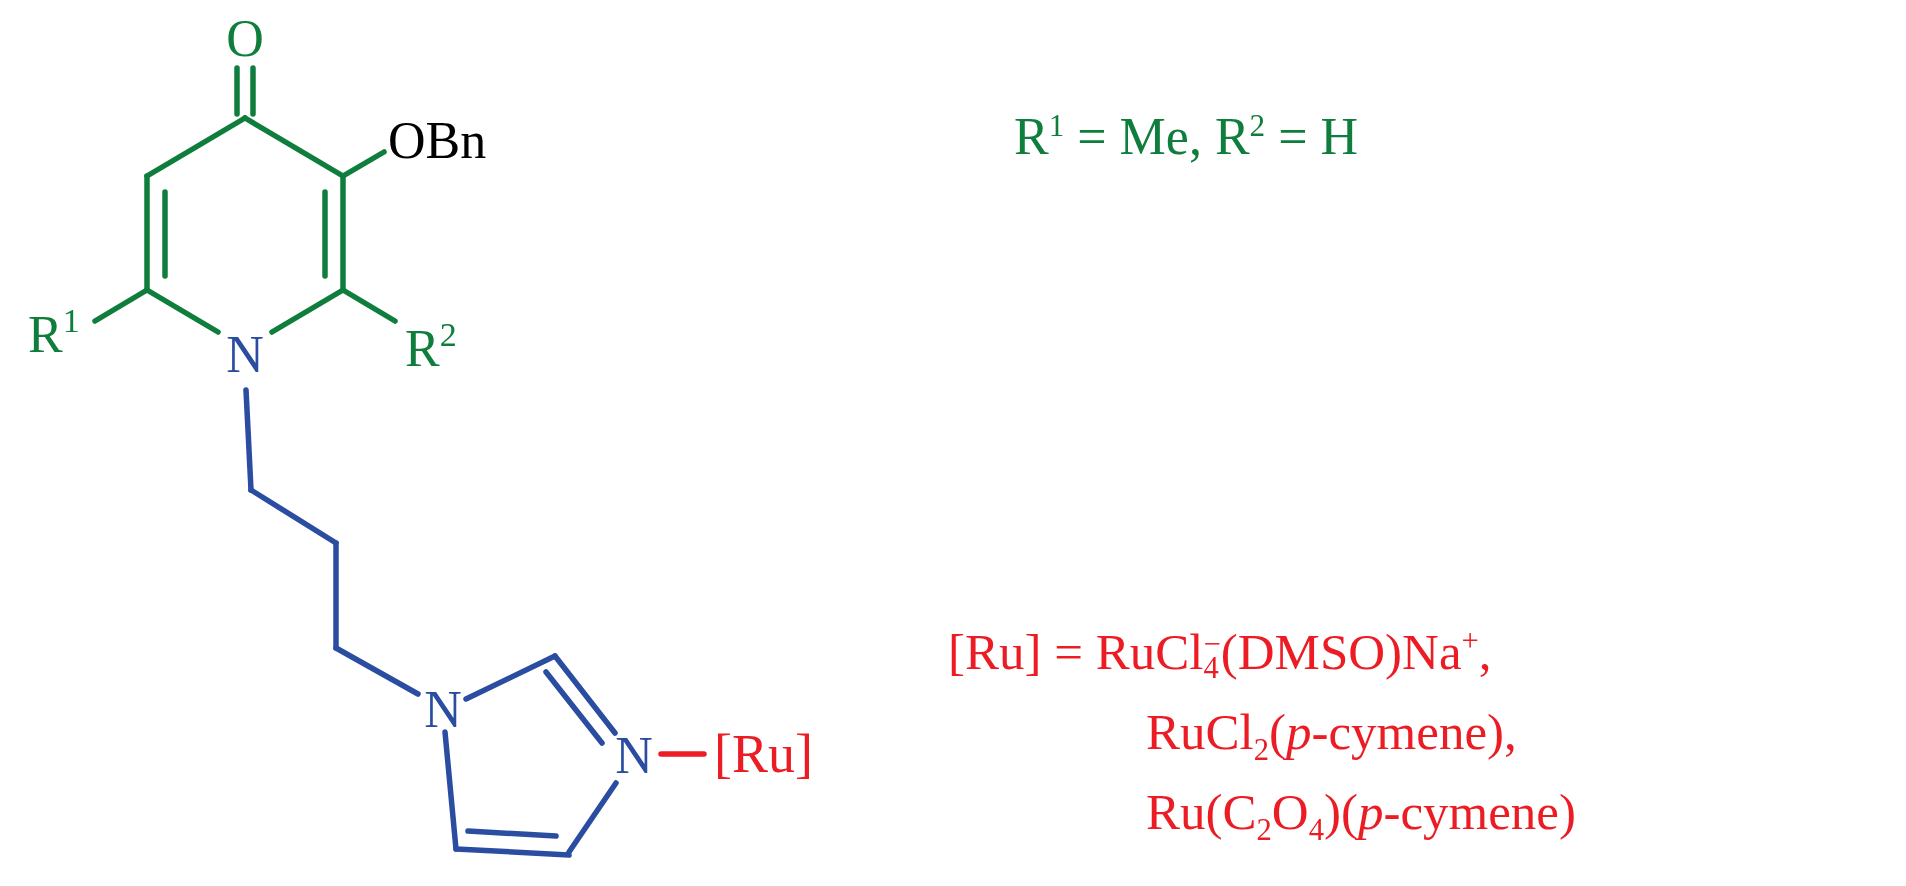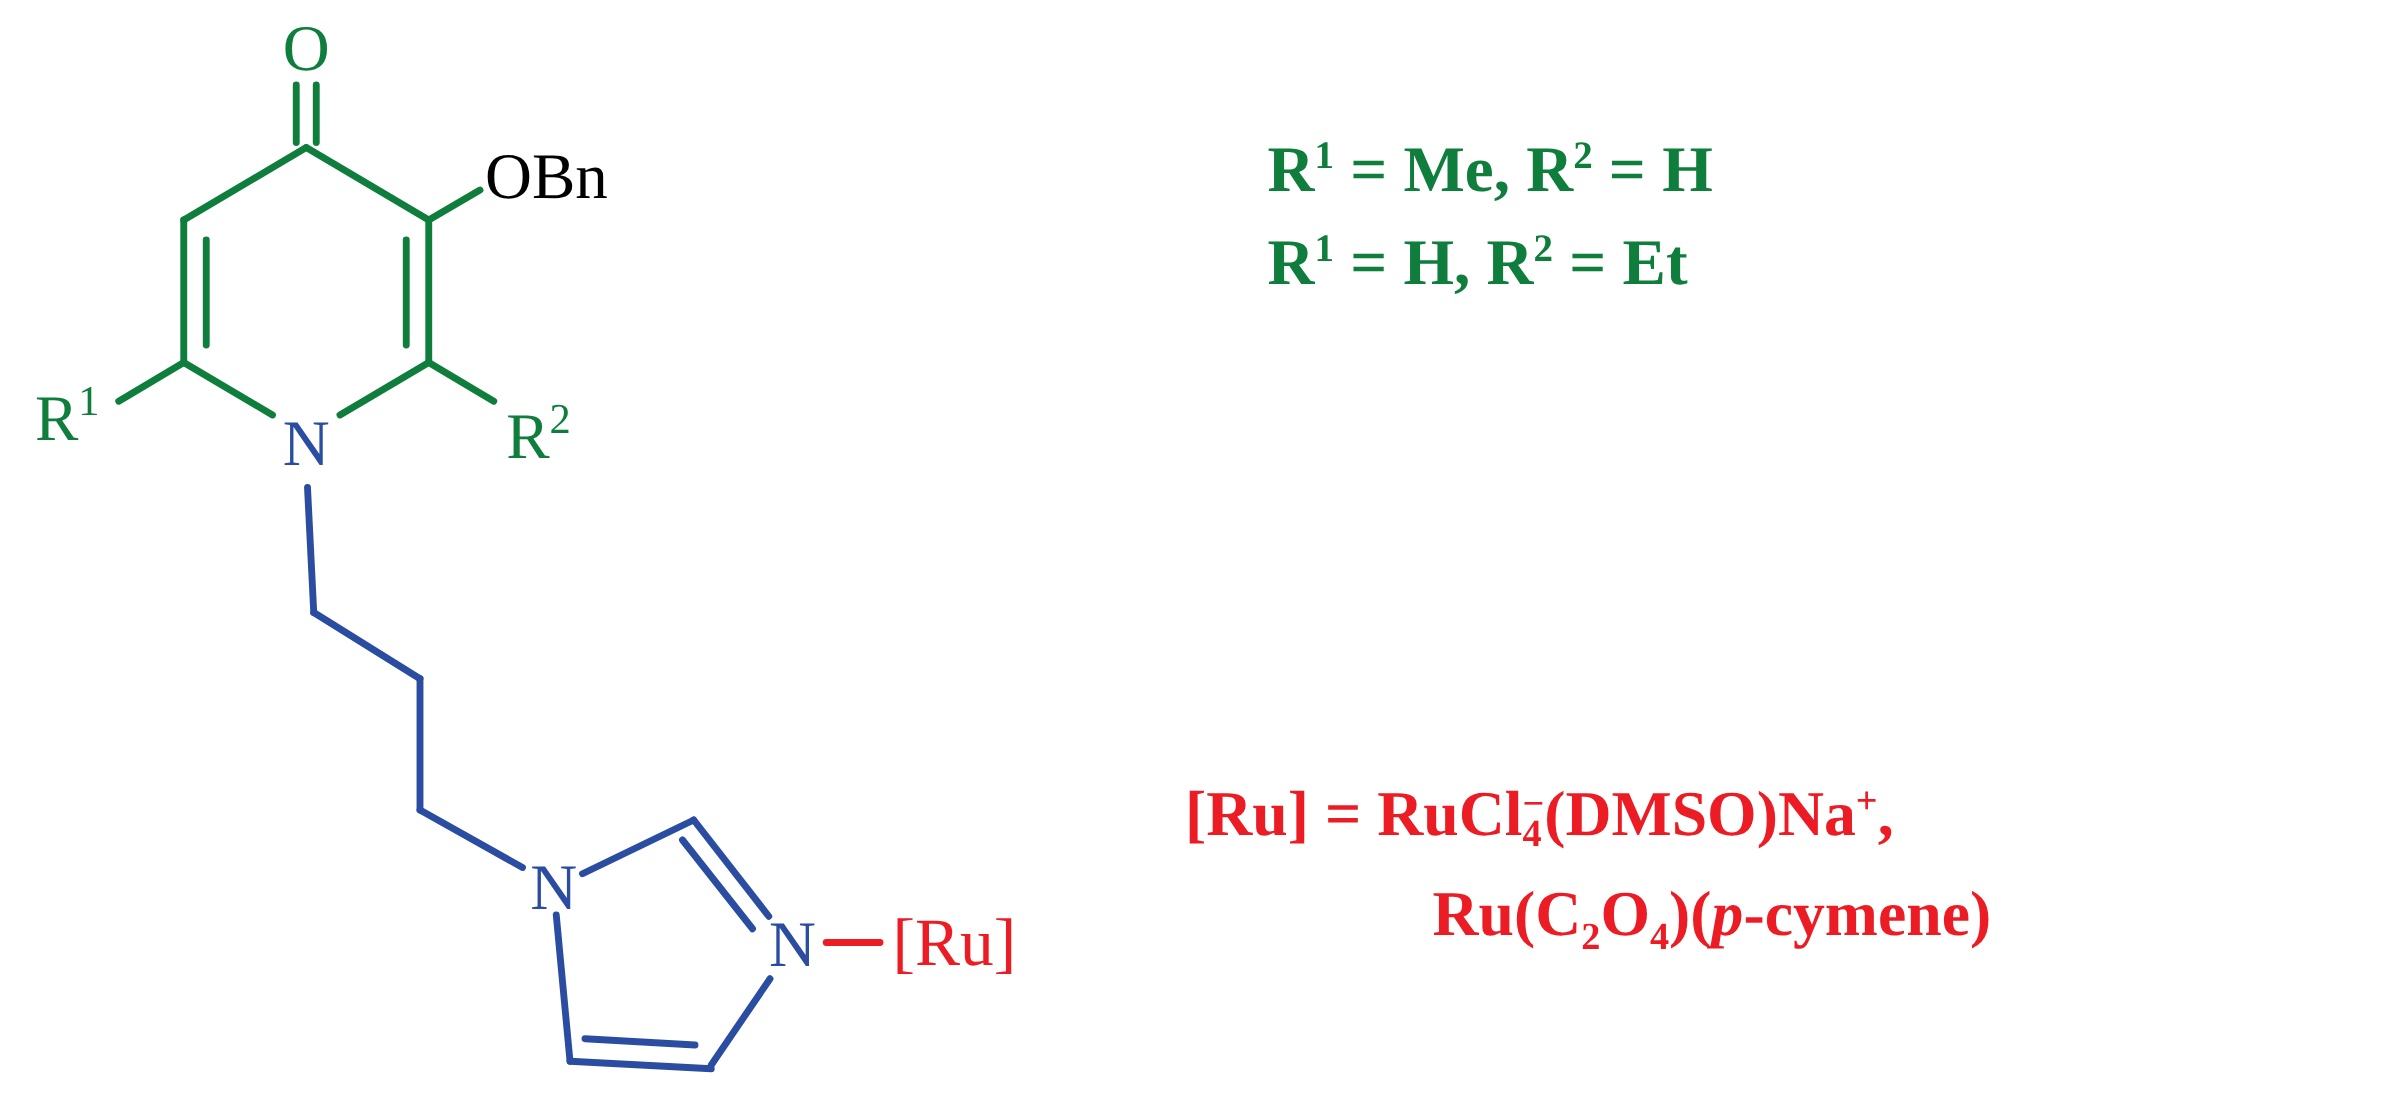--- a/index.html
+++ b/index.html
@@ -25,21 +25,21 @@
   .br{stroke:var(--red);}
   
   .lbl{font-family:"Liberation Serif", serif;font-size:52px;}
   .lbl-big{font-size:54px;}
   .sup-t{font-size:34px;}
   .tg{fill:var(--green);}
   .tb{fill:var(--blue);}
   .tr{fill:var(--red);}
   .tk{fill:var(--black);}
   
-  .legend{position:absolute;white-space:nowrap;font-weight:bold;}
+  .legend{position:absolute;white-space:nowrap;}
   .legend-green{
     left:1014px;top:100px;
     font-size:52px;line-height:74px;
     color:var(--green);
   }
   .legend-red{
     left:948px;top:612px;
     font-size:51px;line-height:80px;
     color:var(--red);
   }
@@ -106,24 +106,24 @@
 
     <text class="lbl tg" x="405" y="366"><tspan>R</tspan><tspan class="sup-t" dy="-20">2</tspan></text>
 
     <text class="lbl tb" x="443" y="727" text-anchor="middle">N</text>
     <text class="lbl tb" x="634" y="773" text-anchor="middle">N</text>
     <text class="lbl lbl-big tr" x="714" y="772">[Ru]</text>
   </svg>
 
   <div class="legend legend-green">
     <div class="legend-line"><span>R</span><sup>1</sup><span> = Me, R</span><sup>2</sup><span> = H</span></div>
-    <div class="legend-line"><span>R</span><sup>1</sup><span> = H, R</span><sup>2</sup><span> = Et</span></div>
   </div>
 
   <div class="legend legend-red">
     <div class="legend-line"><span>[Ru] = RuCl</span><span class="stack">
           <span class="stk">−</span>
           <span class="stk">4</span>
         </span><span>(DMSO)Na</span><sup>+</sup><span>,</span></div>
+    <div class="legend-line indent"><span>RuCl</span><sub>2</sub><span>(</span><span class="it">p</span><span>-cymene),</span></div>
     <div class="legend-line indent"><span>Ru(C</span><sub>2</sub><span>O</span><sub>4</sub><span>)(</span><span class="it">p</span><span>-cymene)</span></div>
   </div>
 
 </div>
 
 </body></html>

